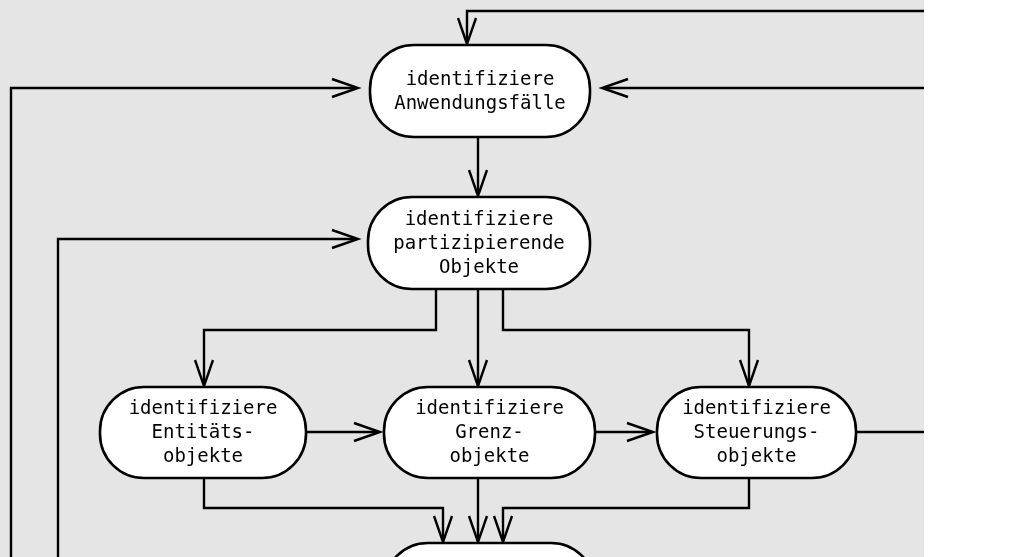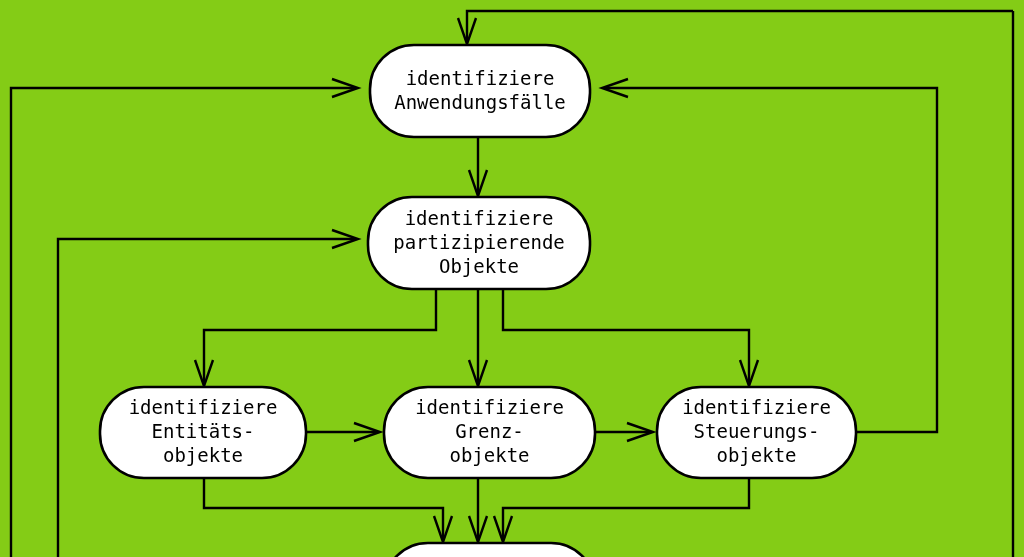--- a/index.html
+++ b/index.html
@@ -2,23 +2,23 @@
 <html><head>
 <meta charset="utf-8">
 <style>
   html, body {
     margin: 0;
     padding: 0;
     background: #ffffff;
   }
   #diagram-root {
     position: relative;
-    width: 1024px;
+    width: 924px;
     height: 557px;
-    background: #84cc16;
+    background: #e5e5e5;
     overflow: hidden;
     font-family: "DejaVu Sans Mono", "Liberation Mono", monospace;
   }
   svg.flow-canvas {
     display: block;
     width: 1024px;
     height: 557px;
   }
   .node-shape {
     fill: #ffffff;

